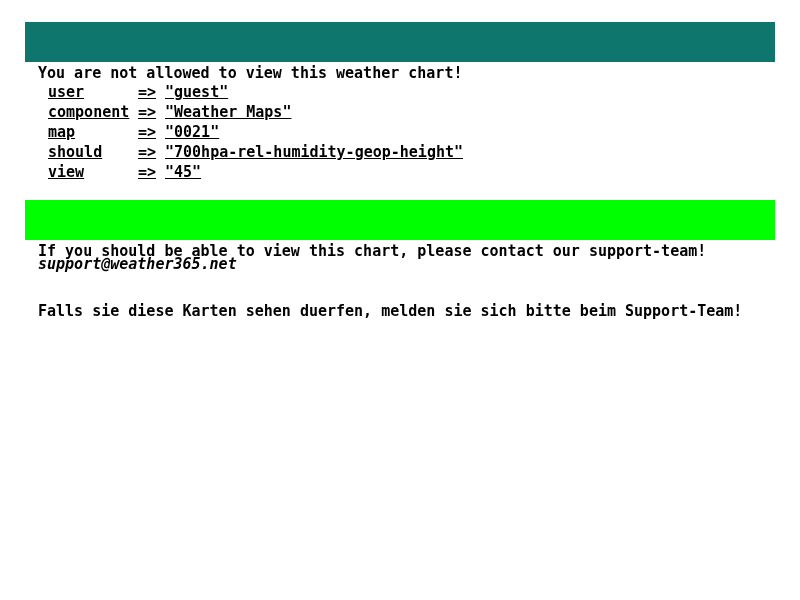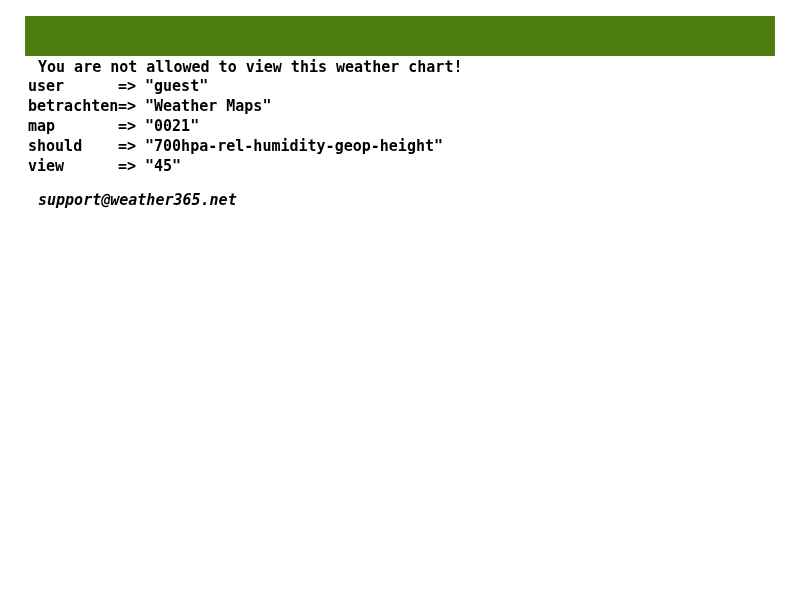--- a/index.html
+++ b/index.html
@@ -19,29 +19,30 @@
     overflow: hidden;
   }
   .banner {
     margin-left: 25px;
     margin-right: 25px;
     height: 40px;
     padding: 1px 0 0 13px;
     white-space: pre;
   }
   .banner-error {
-    margin-top: 16px;
-    background: #4d7c0f;
+    margin-top: 22px;
+    background: #0f766e;
   }
   .banner-info {
     margin-top: 18px;
     background: #00ff00;
   }
   .kv-block {
-    margin: 20px 25px 0 28px;
+    margin: 20px 25px 0 48px;
+    text-decoration: underline;
   }
   .kv-row {
     display: flex;
     height: 20px;
     white-space: pre;
   }
   .kv-key   { width: 90px; flex: 0 0 90px; }
   .kv-arrow { width: 27px; flex: 0 0 27px; }
   .kv-value { flex: 1; }
   .footer {
@@ -61,39 +62,43 @@
     <div>You are not allowed to view this weather chart!</div>
   </div>
 
   <div class="kv-block">
     <div class="kv-row">
       <span class="kv-key">user</span>
       <span class="kv-arrow">=&gt;</span>
       <span class="kv-value">"guest"</span>
     </div>
     <div class="kv-row">
-      <span class="kv-key">betrachten</span>
+      <span class="kv-key">component</span>
       <span class="kv-arrow">=&gt;</span>
       <span class="kv-value">"Weather Maps"</span>
     </div>
     <div class="kv-row">
       <span class="kv-key">map</span>
       <span class="kv-arrow">=&gt;</span>
       <span class="kv-value">"0021"</span>
     </div>
     <div class="kv-row">
       <span class="kv-key">should</span>
       <span class="kv-arrow">=&gt;</span>
       <span class="kv-value">"700hpa-rel-humidity-geop-height"</span>
     </div>
     <div class="kv-row">
       <span class="kv-key">view</span>
       <span class="kv-arrow">=&gt;</span>
       <span class="kv-value">"45"</span>
     </div>
   </div>
 
+  <div class="banner banner-info">
+    <div>If you should be able to view this chart, please contact our support-team!</div>
+    <div>Falls sie diese Karten sehen duerfen, melden sie sich bitte beim Support-Team!</div>
+  </div>
 
   <div class="footer">
     <span>support@weather365.net</span>
   </div>
 
 </div>
 
 </body></html>

